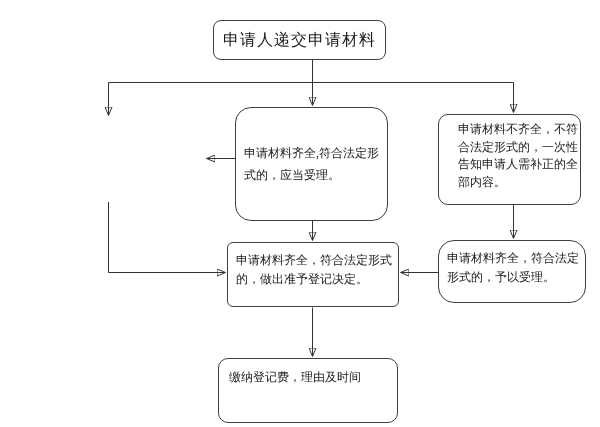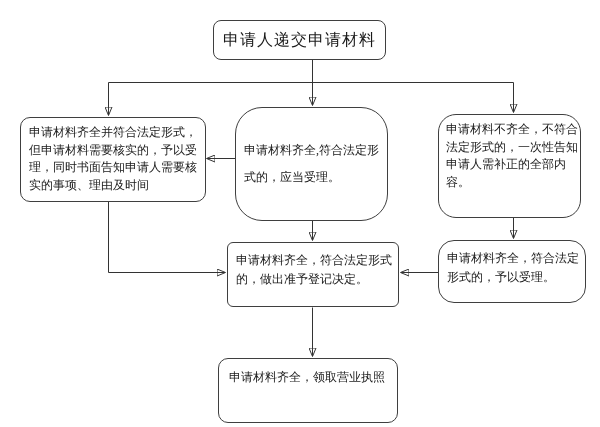--- a/index.html
+++ b/index.html
@@ -46,29 +46,29 @@
     letter-spacing: 1px;
     margin-top: 12px;
   }
   .n-verify {
     left: 20px; top: 117px; width: 186px; height: 85px;
     border-radius: 10px;
     padding: 6px 3px 0 8px;
   }
   .n-accept-now {
     left: 235px; top: 107px; width: 153px; height: 114px;
-    border-radius: 27px;
+    border-radius: 16px;
     display: flex; align-items: center;
     padding: 0 4px 0 8px;
-    line-height: 27px;
+    line-height: 22px;
   }
   .n-incomplete {
-    left: 438px; top: 114px; width: 143px; height: 104px;
-    border-radius: 18px;
-    padding: 6px 1px 0 7px;
+    left: 438px; top: 114px; width: 143px; height: 91px;
+    border-radius: 10px;
+    padding: 6px 1px 0 19px;
   }
   .n-decision {
     left: 227px; top: 242px; width: 172px; height: 65px;
     border-radius: 6px;
     padding: 8px 2px 0 8px;
     line-height: 19px;
   }
   .n-accept-later {
     left: 438px; top: 240px; width: 148px; height: 63px;
     border-radius: 16px;
@@ -100,25 +100,24 @@
     <path d="M235,158.5 L207,158.5" marker-end="url(#ah)"></path>
     <path d="M108.5,202 L108.5,272.5 L225,272.5" marker-end="url(#ah)"></path>
     <path d="M312.5,221 L312.5,240" marker-end="url(#ah)"></path>
     <path d="M513.5,198.5 L513.5,238" marker-end="url(#ah)"></path>
     <path d="M438,272.5 L401,272.5" marker-end="url(#ah)"></path>
     <path d="M312.5,307.5 L312.5,356" marker-end="url(#ah)"></path>
   </svg>
 
   <div class="node n-submit">申请人递交申请材料</div>
 
-  <div class="node n-verify">申请材料齐全并符合法定形式，但申请材料需要核实的，予以受理，同时书面告知申请人需要核实的事项、理由及时间</div>
 
   <div class="node n-accept-now">申请材料齐全,符合法定形式的，应当受理。</div>
 
   <div class="node n-incomplete">申请材料不齐全，不符合法定形式的，一次性告知申请人需补正的全部内容。</div>
 
   <div class="node n-decision">申请材料齐全，符合法定形式的，做出准予登记决定。</div>
 
   <div class="node n-accept-later">申请材料齐全，符合法定形式的，予以受理。</div>
 
-  <div class="node n-license">申请材料齐全，领取营业执照</div>
+  <div class="node n-license">缴纳登记费，理由及时间</div>
 
 </div>
 
 </body></html>

